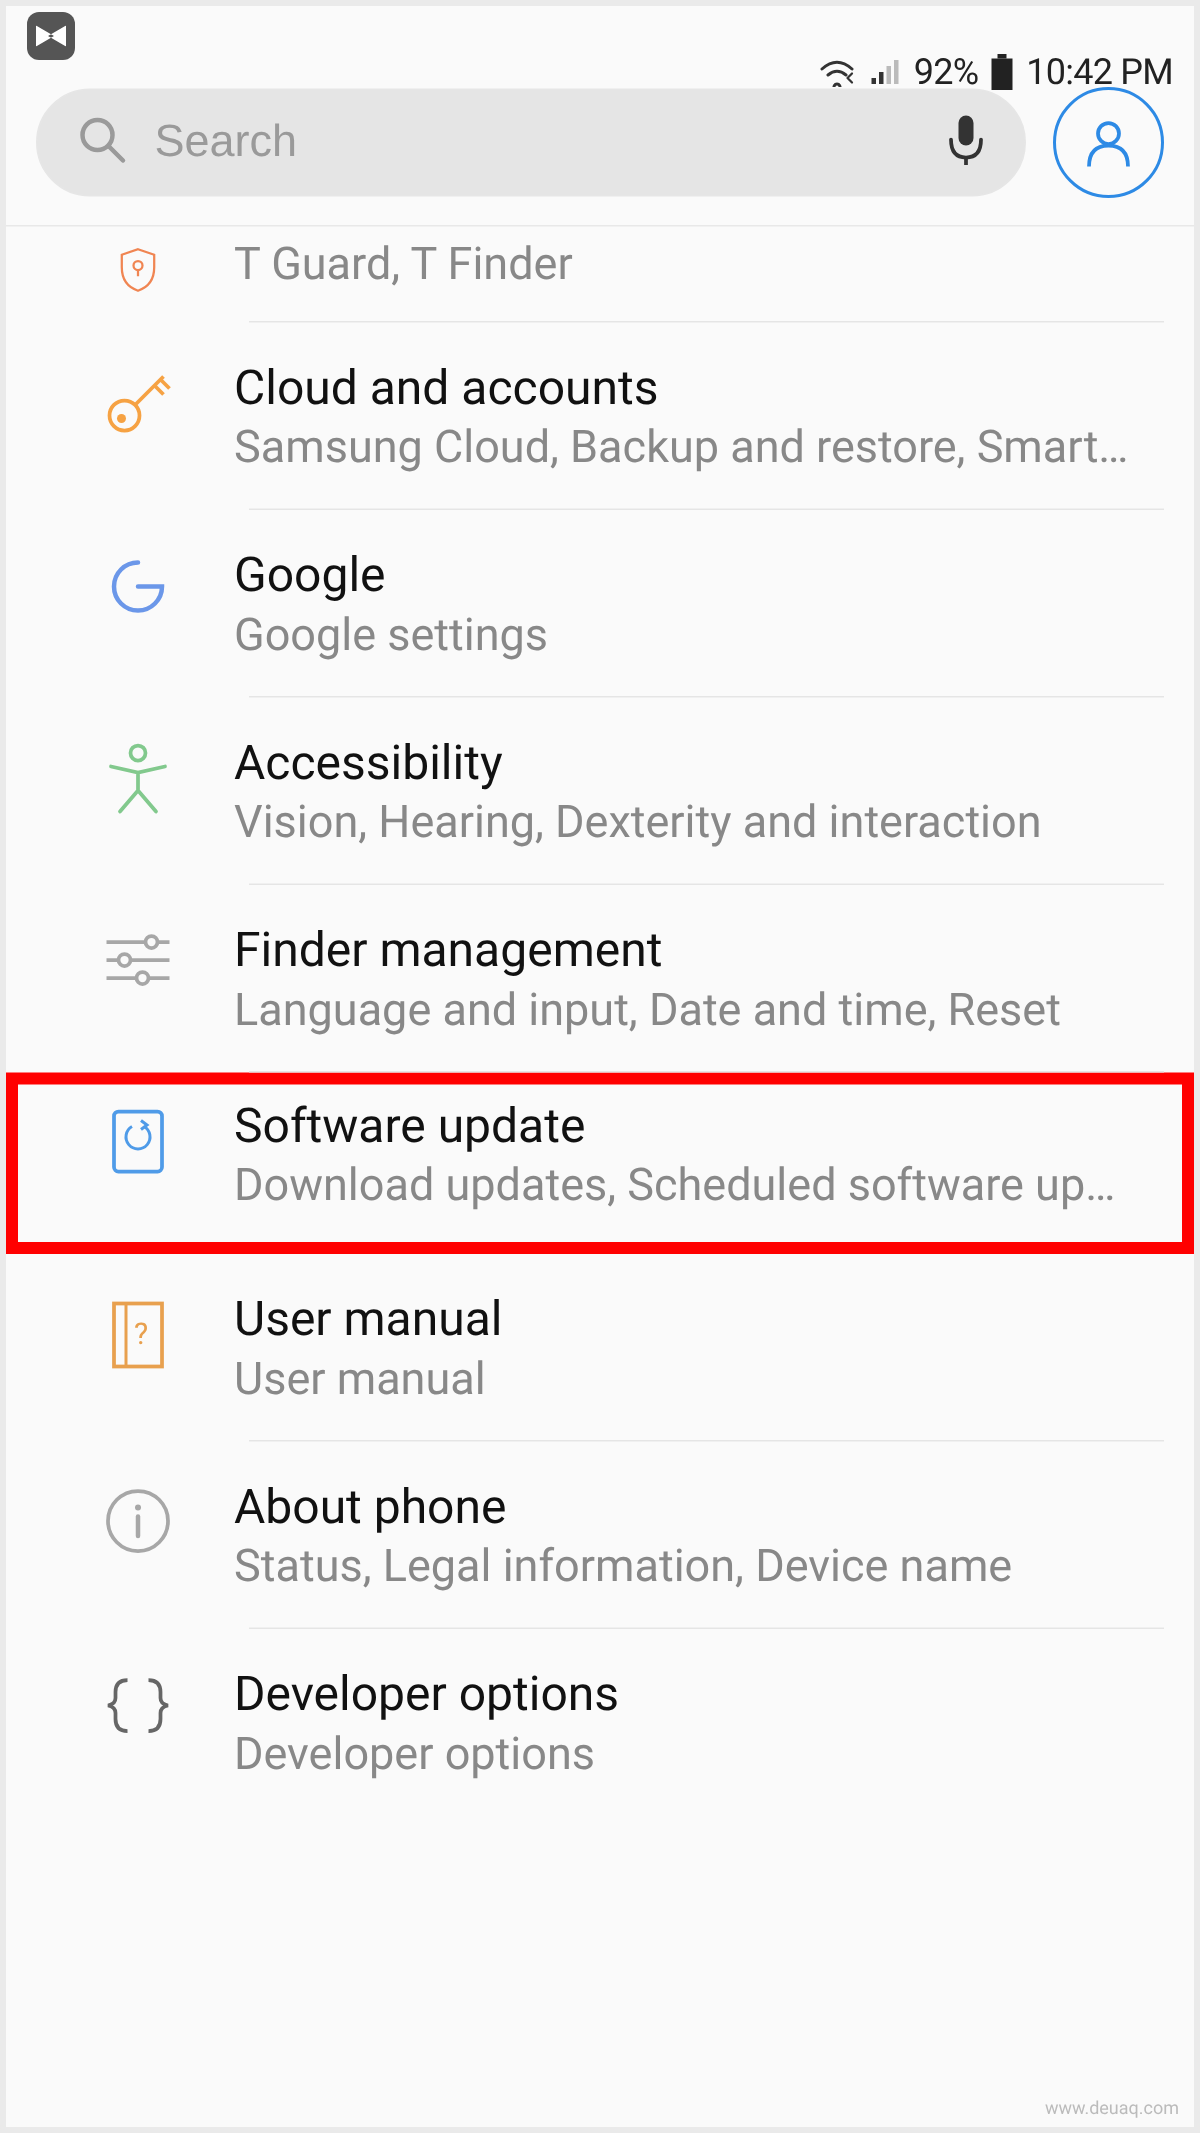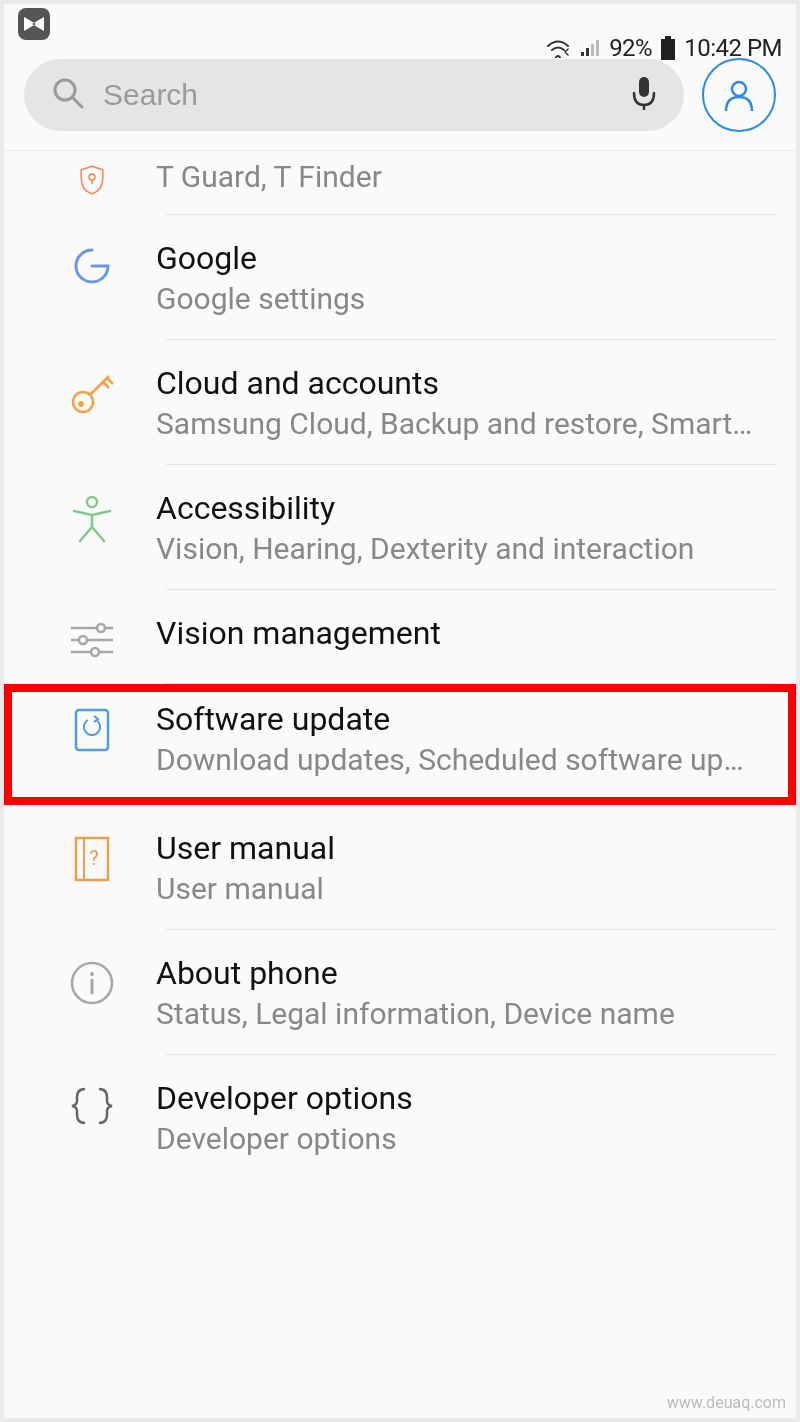--- a/index.html
+++ b/index.html
@@ -110,21 +110,21 @@
   
   .highlight-box {
     border: 8px solid #ff0000;
     margin: 0;
   }
   
   .watermark {
     position: absolute;
     bottom: 6px;
     right: 10px;
-    font-size: 16px;
+    font-size: 12px;
     color: #bbb;
   }
 </style>
 </head>
 <body>
 
 <div class="phone-frame">
 
   <div class="status-bar">
     <div class="status-left">
@@ -188,50 +188,50 @@
     <div class="settings-item first">
       <div class="item-icon">
         <svg width="44" height="30" viewBox="0 0 44 50">
             <path d="M22 2 L40 8 V22 Q40 42 22 48 Q4 42 4 22 V8 Z" stroke="#f08552" stroke-width="2.5" fill="none"></path>
             <circle cx="22" cy="20" r="5" stroke="#f08552" stroke-width="2.5" fill="none"></circle>
             <line x1="22" y1="25" x2="22" y2="32" stroke="#f08552" stroke-width="2.5"></line>
           </svg>
       </div>
       <div class="item-text">
         <div class="item-sub">T Guard, T Finder</div>
-      </div>
-      <div class="divider"></div>
-    </div>
-
-    <div class="settings-item">
-      <div class="item-icon">
-        <svg width="42" height="42" viewBox="0 0 42 42">
-            <path d="M21 5 A16 16 0 1 0 37 21 H21" stroke="#6b97e9" stroke-width="3" fill="none" stroke-linecap="round"></path>
-          </svg>
-      </div>
-      <div class="item-text">
-        <div class="item-title">Google</div>
-        <div class="item-sub">Google settings</div>
       </div>
       <div class="divider"></div>
     </div>
 
     <div class="settings-item">
       <div class="item-icon">
         <svg width="46" height="46" viewBox="0 0 46 46">
             <circle cx="14" cy="32" r="10" stroke="#f6a243" stroke-width="2.5" fill="none"></circle>
             <circle cx="12" cy="34" r="3" fill="#f6a243"></circle>
             <line x1="21" y1="25" x2="40" y2="6" stroke="#f6a243" stroke-width="2.5"></line>
             <line x1="34" y1="12" x2="40" y2="18" stroke="#f6a243" stroke-width="2.5"></line>
             <line x1="38" y1="8" x2="44" y2="14" stroke="#f6a243" stroke-width="2.5"></line>
           </svg>
       </div>
       <div class="item-text">
         <div class="item-title">Cloud and accounts</div>
         <div class="item-sub">Samsung Cloud, Backup and restore, Smart…</div>
+      </div>
+      <div class="divider"></div>
+    </div>
+
+    <div class="settings-item">
+      <div class="item-icon">
+        <svg width="42" height="42" viewBox="0 0 42 42">
+            <path d="M21 5 A16 16 0 1 0 37 21 H21" stroke="#6b97e9" stroke-width="3" fill="none" stroke-linecap="round"></path>
+          </svg>
+      </div>
+      <div class="item-text">
+        <div class="item-title">Google</div>
+        <div class="item-sub">Google settings</div>
       </div>
       <div class="divider"></div>
     </div>
 
     <div class="settings-item">
       <div class="item-icon">
         <svg width="44" height="48" viewBox="0 0 44 48">
             <circle cx="22" cy="7" r="5" stroke="#82c98d" stroke-width="2.5" fill="none"></circle>
             <path d="M4 16 L22 20 L40 16 M22 20 V32 M22 32 L10 46 M22 32 L34 46" stroke="#82c98d" stroke-width="2.5" fill="none" stroke-linecap="round"></path>
           </svg>
@@ -248,21 +248,22 @@
         <svg width="46" height="40" viewBox="0 0 46 40">
             <line x1="2" y1="8" x2="44" y2="8" stroke="#a7a7a7" stroke-width="2.5"></line>
             <circle cx="32" cy="8" r="4" stroke="#a7a7a7" stroke-width="2.5" fill="#fafafa"></circle>
             <line x1="2" y1="20" x2="44" y2="20" stroke="#a7a7a7" stroke-width="2.5"></line>
             <circle cx="14" cy="20" r="4" stroke="#a7a7a7" stroke-width="2.5" fill="#fafafa"></circle>
             <line x1="2" y1="32" x2="44" y2="32" stroke="#a7a7a7" stroke-width="2.5"></line>
             <circle cx="26" cy="32" r="4" stroke="#a7a7a7" stroke-width="2.5" fill="#fafafa"></circle>
           </svg>
       </div>
       <div class="item-text">
-        <div class="item-title">Vision management</div>
+        <div class="item-title">Finder management</div>
+        <div class="item-sub">Language and input, Date and time, Reset</div>
       </div>
       <div class="divider"></div>
     </div>
 
     <div class="highlight-box">
       <div class="settings-item" style="padding-left:52px; padding-top:8px; padding-bottom:20px;">
         <div class="item-icon">
           <svg width="40" height="48" viewBox="0 0 40 48">
               <rect x="4" y="4" width="32" height="40" rx="3" stroke="#4f9be8" stroke-width="2.5" fill="none"></rect>
               <path d="M24 14 A8 8 0 1 1 16 14" stroke="#4f9be8" stroke-width="2" fill="none"></path>

